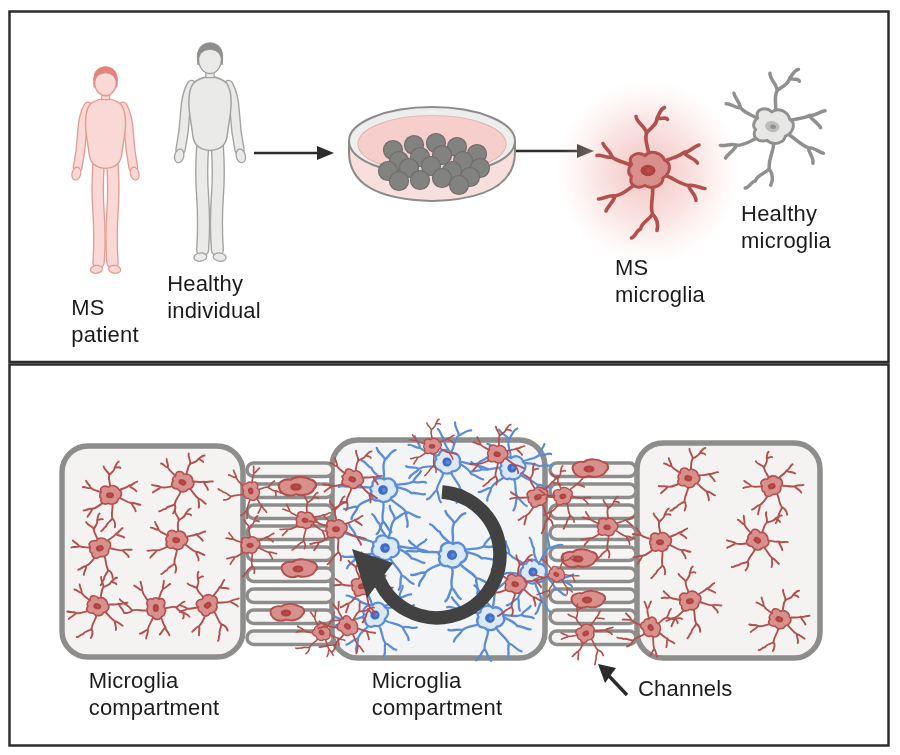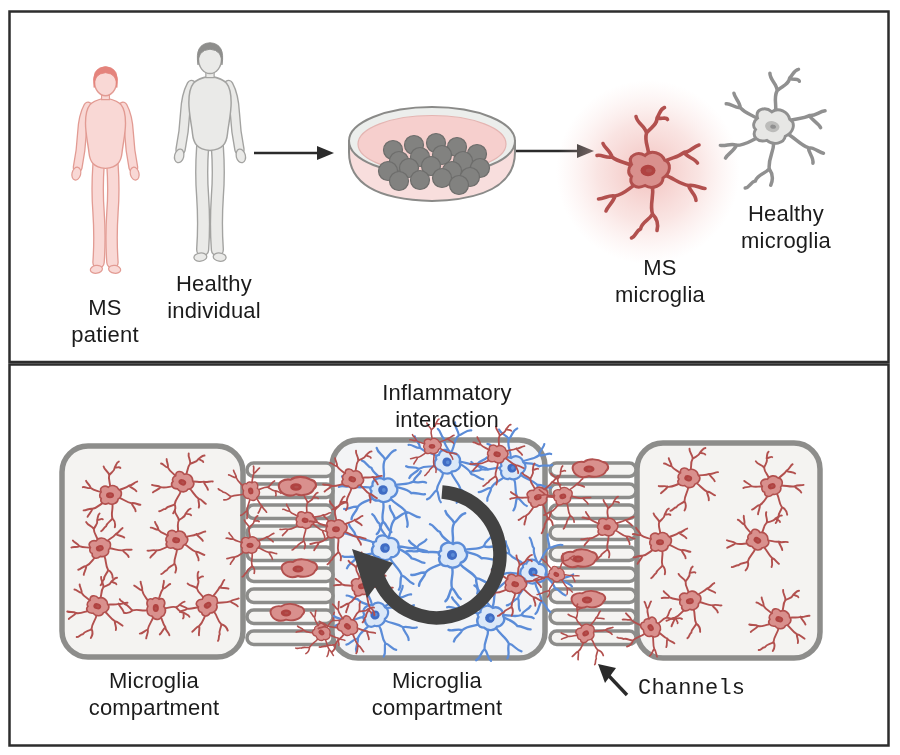--- a/index.html
+++ b/index.html
@@ -1,21 +1,21 @@
 <!DOCTYPE html>
 <html style="--panel-border: #2d2d2d; --arrow: #2b2b2b; --circular-arrow: #424242; --ms-red-line: #b2504e; --ms-red-fill: #d9908d; --ms-red-nucleus: #b04341; --ms-glow: #f0b6b2; --healthy-gray-line: #909090; --healthy-gray-fill: #e7e7e5; --healthy-gray-nucleus: #bcbcba; --astro-blue-line: #5b8cd8; --astro-blue-fill: #dbe8f8; --astro-blue-nucleus: #3f6cc4; --compartment-fill: #f4f3f1; --compartment-border: #8d8d8b; --channel-fill: #f5f4f2; --person-ms-skin: #f9d8d5; --person-ms-line: #e29b93; --person-ms-hair: #e4837c; --person-healthy-skin: #eaeae8; --person-healthy-line: #a3a3a1; --person-healthy-hair: #8e8e8c; --petri-rim: #eceeec; --petri-media: #f6cfcd; --petri-wall: #f8dedd; --petri-line: #8a8a88; --stem-cell: #828280; --text: #1b1b1b;"><head>
 <meta charset="utf-8">
 <style>
   html,body{margin:0;padding:0;background:#ffffff;}
   .figure{position:relative;width:900px;height:755px;background:#fff;overflow:hidden;
           font-family:"Liberation Sans",sans-serif;}
   svg.scene{position:absolute;left:0;top:0;display:block;}
-  .label{position:absolute;white-space:pre-line;text-align:center;font-size:22px;
+  .label{position:absolute;white-space:pre-line;text-align:left;font-size:22px;
          line-height:1.22;color:#1b1b1b;transform:translateX(-50%);letter-spacing:.2px;}
-  .label.left-align{transform:none;text-align:left;font-family:Liberation Mono, monospace;}
+  .label.left-align{transform:none;text-align:left;}
   
   .pal-red{--c-line:var(--ms-red-line);--c-fill:var(--ms-red-fill);--c-nuc:var(--ms-red-nucleus);}
   .pal-gray{--c-line:var(--healthy-gray-line);--c-fill:var(--healthy-gray-fill);--c-nuc:var(--healthy-gray-nucleus);}
   .pal-blue{--c-line:var(--astro-blue-line);--c-fill:var(--astro-blue-fill);--c-nuc:var(--astro-blue-nucleus);}
   .person-ms{--p-skin:var(--person-ms-skin);--p-line:var(--person-ms-line);--p-hair:var(--person-ms-hair);}
   .person-healthy{--p-skin:var(--person-healthy-skin);--p-line:var(--person-healthy-line);--p-hair:var(--person-healthy-hair);}
 </style>
 </head>
 <body>
 
@@ -332,21 +332,19 @@
 </svg>
 
 <div class="label" style="left:105px;top:295px">MS
 patient</div>
 <div class="label" style="left:214px;top:271px">Healthy
 individual</div>
 <div class="label" style="left:660px;top:255px">MS
 microglia</div>
 <div class="label" style="left:786px;top:201px">Healthy
 microglia</div>
-<div class="label" style="left:447px;top:380px">Inflammatory
-interaction</div>
 <div class="label" style="left:154px;top:668px">Microglia
 compartment</div>
 <div class="label" style="left:437px;top:668px">Microglia
 compartment</div>
 <div class="label left-align" style="left:638px;top:676px">Channels</div>
 
 </div>
 
 </body></html>

